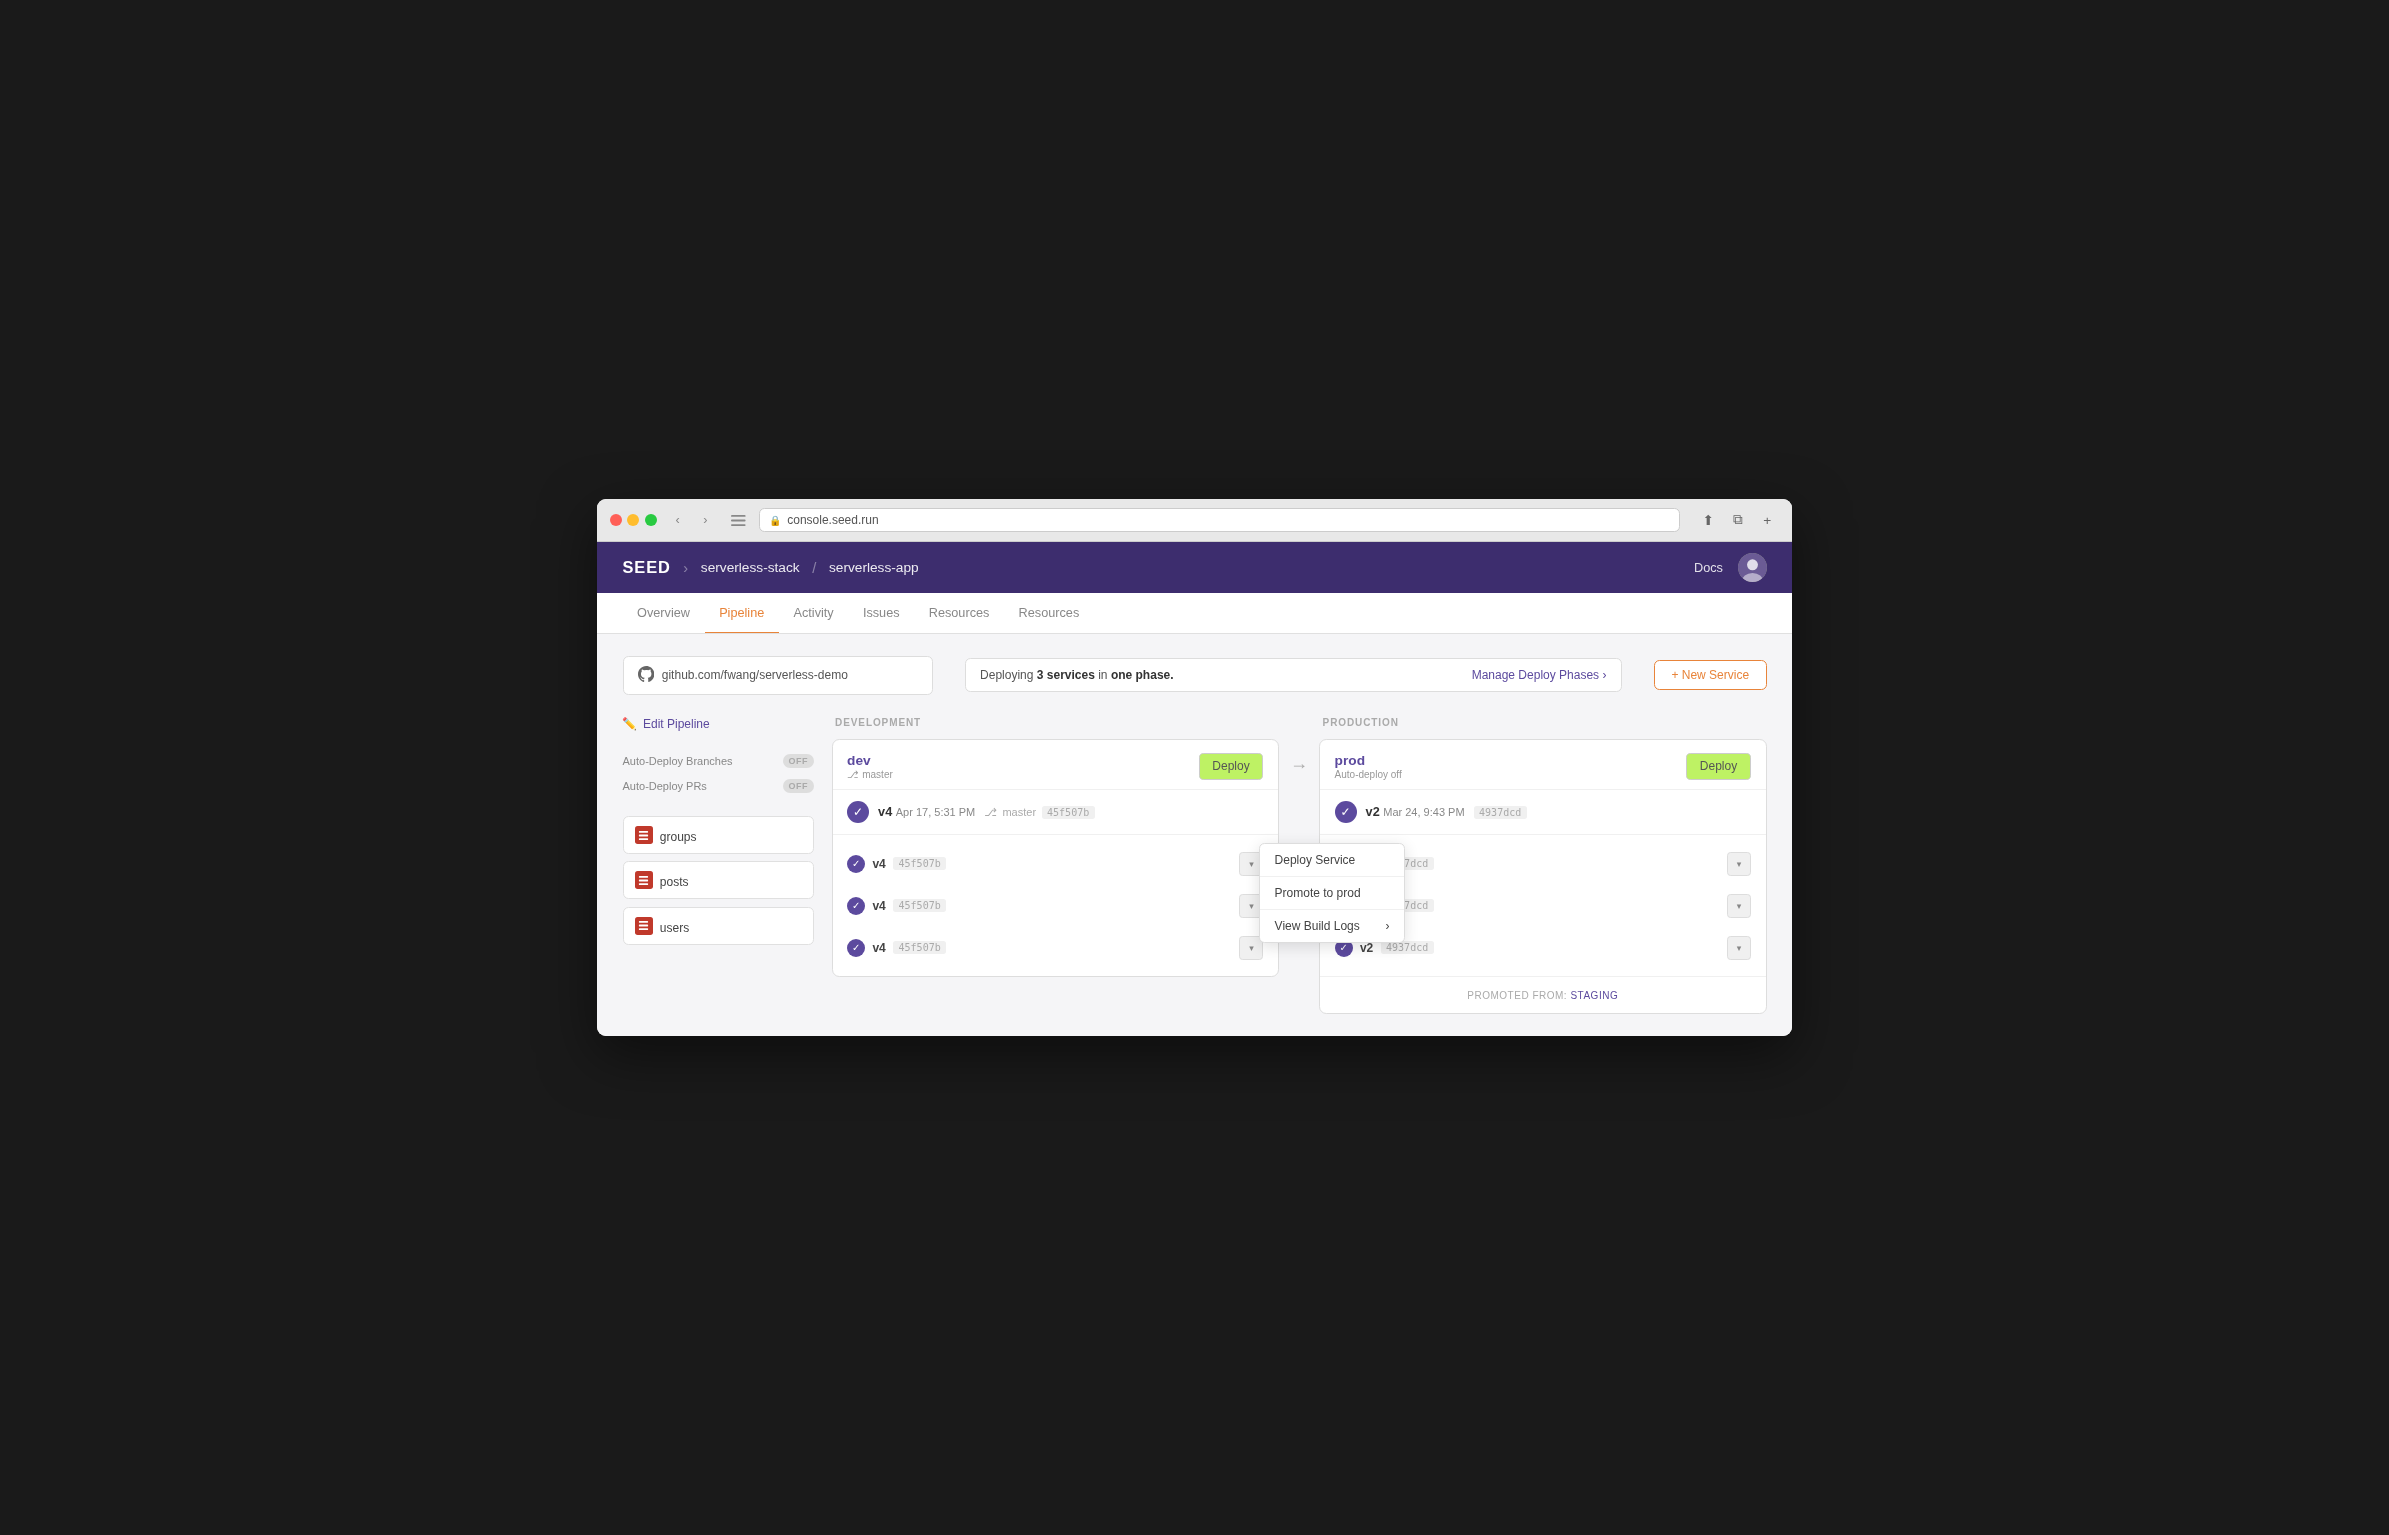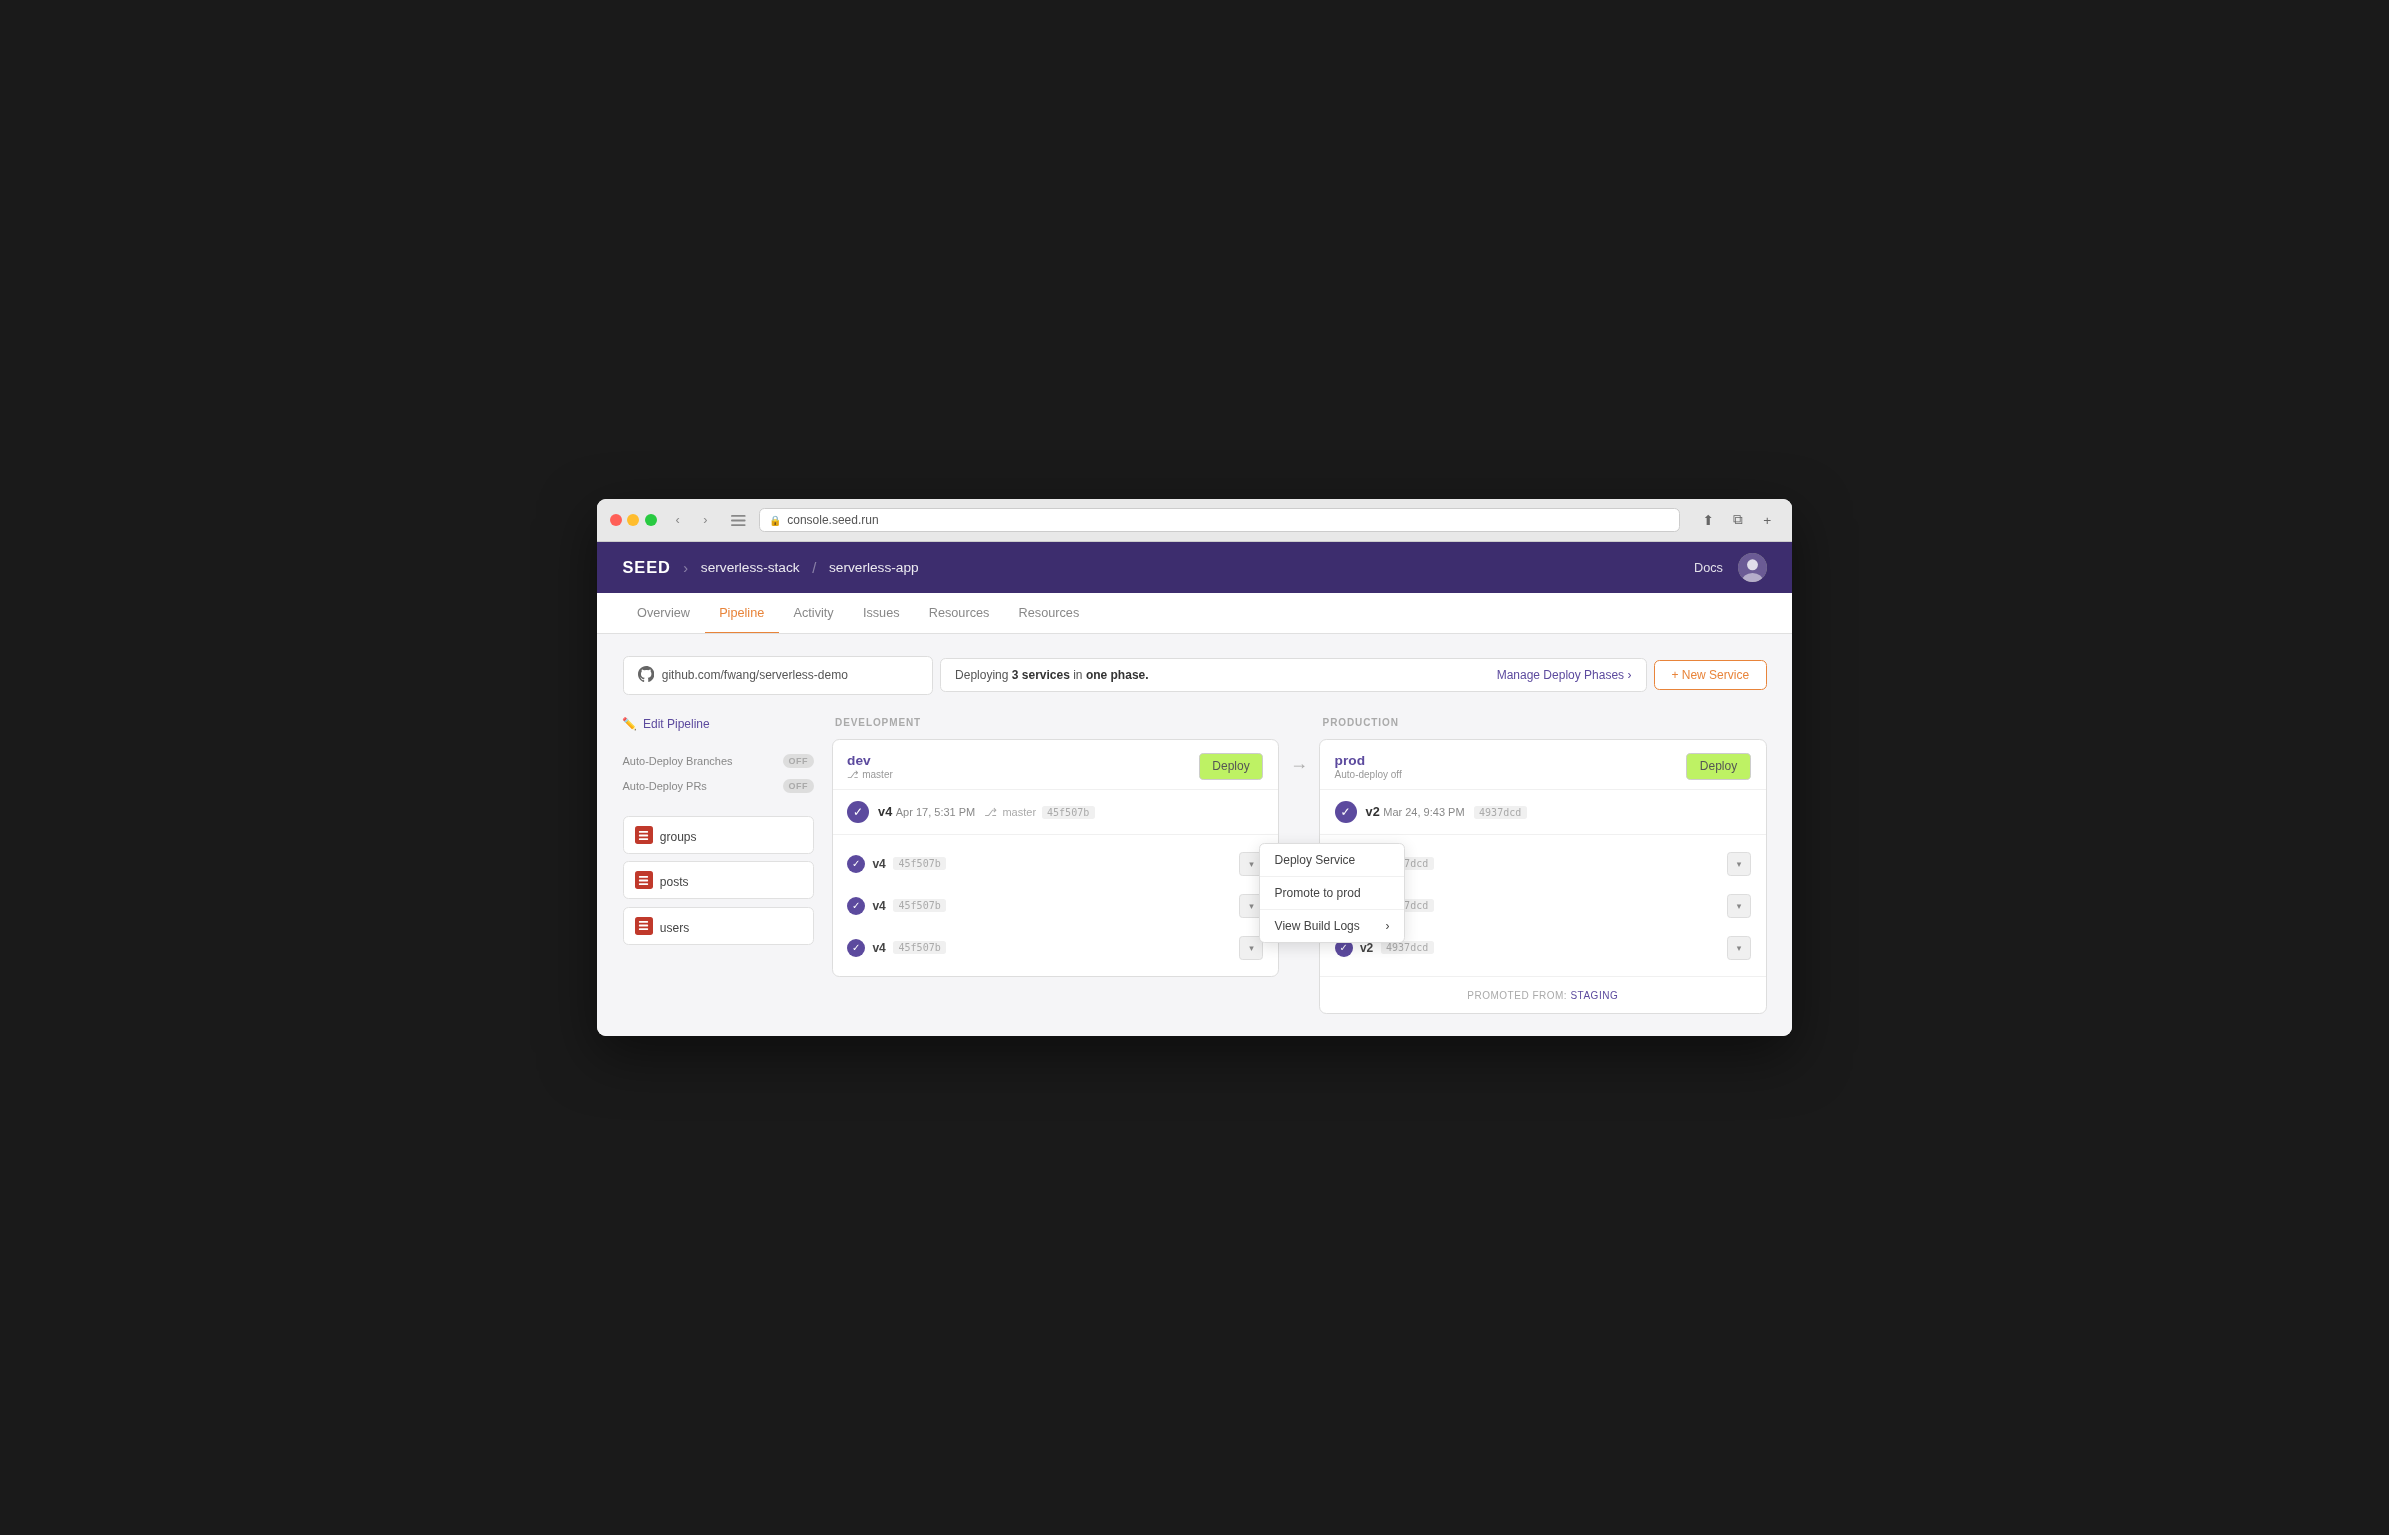--- a/index.html
+++ b/index.html
@@ -202,21 +202,21 @@
 
     
     .main-content {
       padding: 22px 25.5px;
     }
 
     
     .info-bar {
       display: flex;
       align-items: center;
-      gap: 7px;
+      gap: 32px;
       margin-bottom: 22px;
     }
 
     .github-link {
       background: white;
       border: 0.9px solid #ddd;
       border-radius: 5.5px;
       padding: 9px 14.6px;
       display: flex;
       align-items: center;

